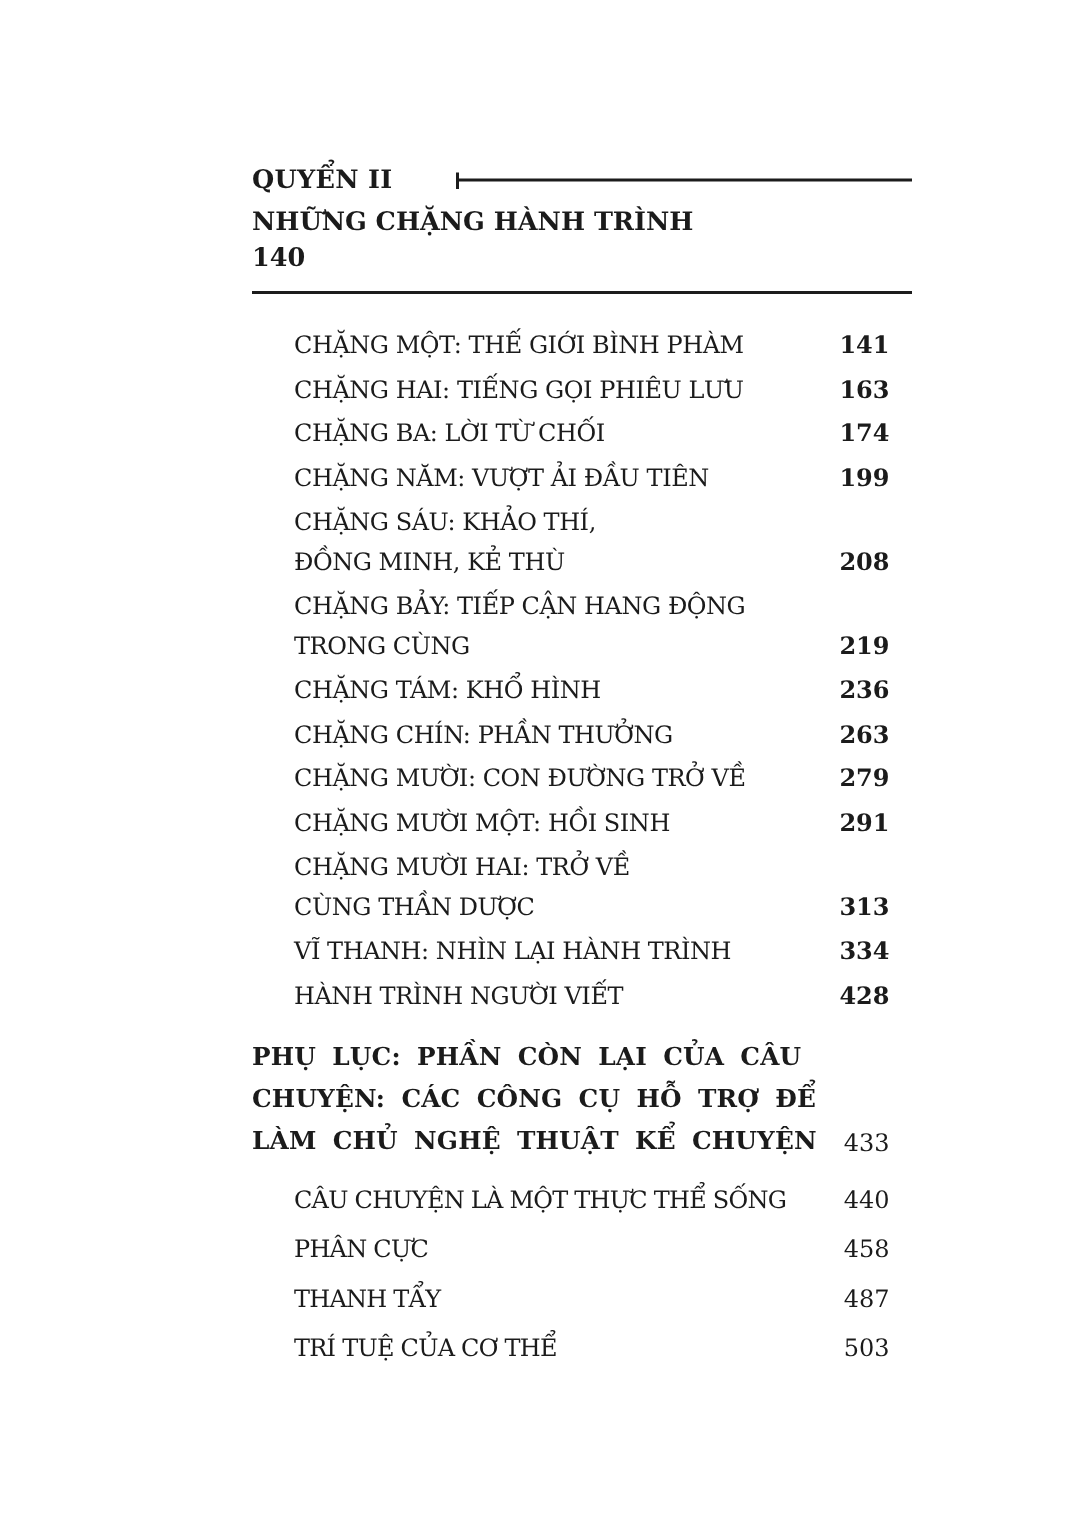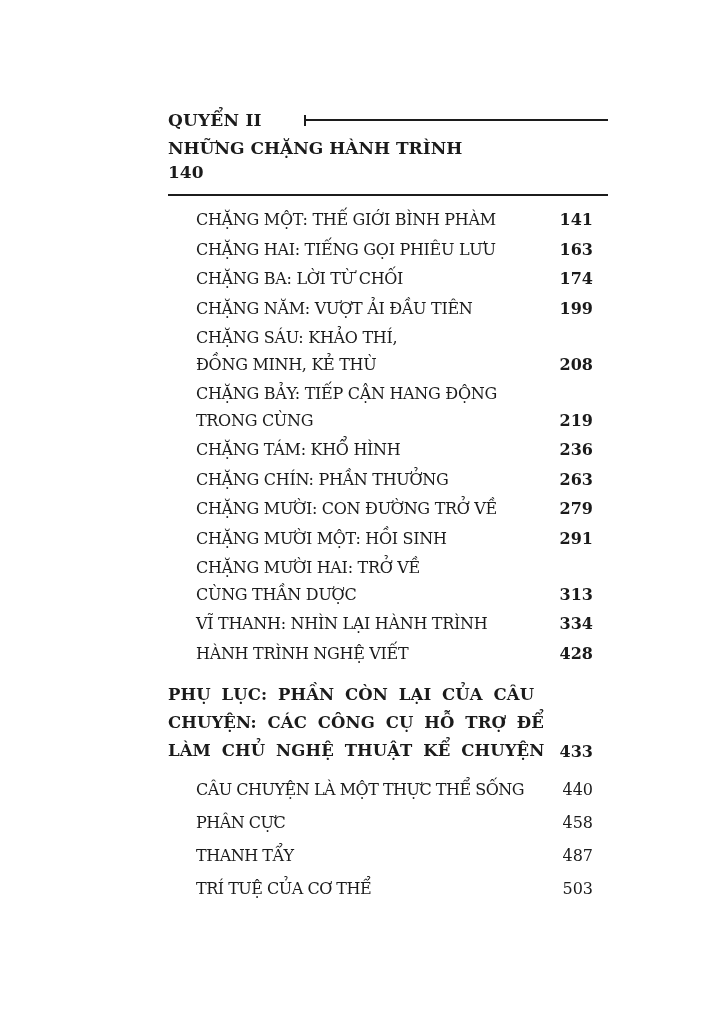--- a/index.html
+++ b/index.html
@@ -64,21 +64,21 @@
     white-space: pre;
     flex-direction: column;
   }
   .divider {
     height: 2px;
     background: #1c1c1c;
     margin-top: 10px;
   }
 
   
-  .chapter-list { margin-top: 11px; }
+  .chapter-list { margin-top: 21px; }
   .row {
     display: flex;
     justify-content: space-between;
     align-items: flex-end;
     padding-left: 28px;
     padding-right: 15px;
     margin-bottom: 3px;
   }
   .title {
     white-space: pre;
@@ -100,21 +100,21 @@
   .appendix { margin-top: 14px; }
   .appendix-row { padding-left: 0; }
   .appendix-title {
     font-weight: 700;
     font-size: 16.5px;
     line-height: 28px;
     letter-spacing: 0.1px;
     word-spacing: 5px;
     max-width: 330px;
   }
-  .appendix .num { font-weight: 700; }
+  .appendix .num { font-weight: 400; }
   .appendix .section-list .num { font-weight: 400; }
   .section-list { margin-top: 12px; }
   .section-row { margin-bottom: 6.5px; gap: 8px; }
   .section-row .title { letter-spacing: -0.5px; }
 </style>
 </head>
 <body>
 
 <div class="page">
   <div class="toc">
@@ -194,21 +194,21 @@
 CÙNG THẦN DƯỢC</span>
           <span class="num">313</span>
         </div>
 
         <div class="row chapter-row">
           <span class="title">VĨ THANH: NHÌN LẠI HÀNH TRÌNH</span>
           <span class="num">334</span>
         </div>
 
         <div class="row chapter-row">
-          <span class="title">HÀNH TRÌNH NGHỆ VIẾT</span>
+          <span class="title">HÀNH TRÌNH NGƯỜI VIẾT</span>
           <span class="num">428</span>
         </div>
       </div>
 
     <div class="appendix">
       <div class="row appendix-row">
         <span class="title appendix-title">PHỤ LỤC: PHẦN CÒN LẠI CỦA CÂU
 CHUYỆN: CÁC CÔNG CỤ HỖ TRỢ ĐỂ
 LÀM CHỦ NGHỆ THUẬT KỂ CHUYỆN</span>
         <span class="num">433</span>

